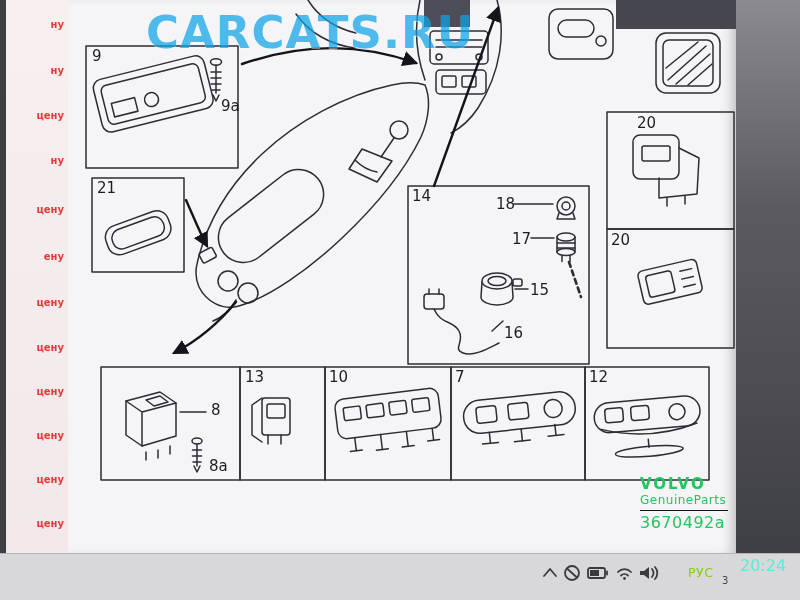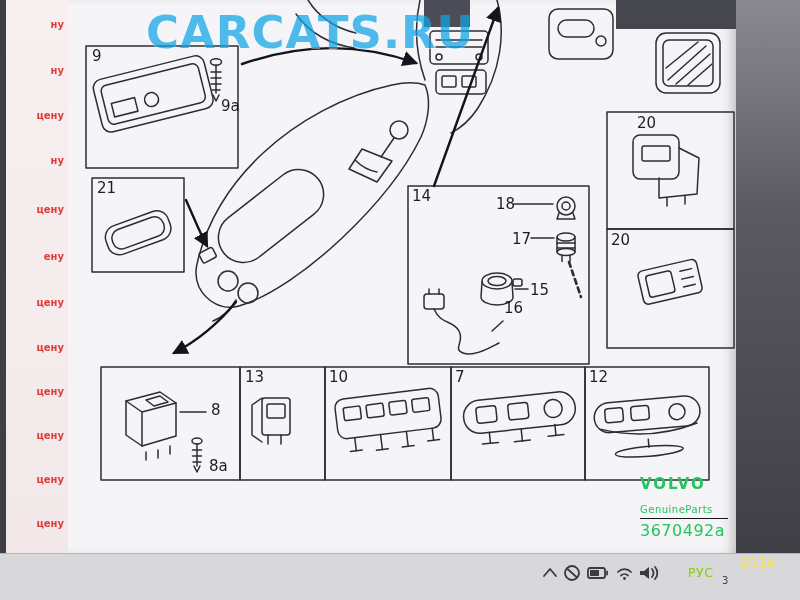--- a/index.html
+++ b/index.html
@@ -43,32 +43,32 @@
   }
   .watermark{
     position:absolute;left:146px;top:6px;z-index:3;
     font-size:45px;font-weight:800;letter-spacing:1px;
     color:#0ea5e9;opacity:.72;text-shadow:0 1px 0 rgba(255,255,255,.6);
     white-space:nowrap;
     text-align:right;
   }
   .volvo{position:absolute;left:640px;top:477px;z-index:2;color:#22c55e;}
   .volvo-name{font-size:15px;font-weight:700;letter-spacing:2px;line-height:1;}
-  .volvo-sub{font-size:10px;letter-spacing:.5px;margin-top:12px;}
+  .volvo-sub{font-size:12px;letter-spacing:.5px;margin-top:1px;}
   .volvo-line{width:88px;height:1px;background:#14141c;margin:3px 0 2px;}
   .volvo-pn{font-size:16px;letter-spacing:.5px;}
   .tray-icons{position:absolute;left:540px;top:560px;z-index:4;}
   .lang{
     position:absolute;left:688px;top:565px;z-index:4;
     font-size:12.5px;color:#84cc16;letter-spacing:.5px;
   }
   .badge3{position:absolute;left:722px;top:575px;z-index:4;font-size:10px;color:#44444a;}
   .clock{
     position:absolute;left:740px;top:556px;z-index:4;
-    font-size:12px;color:#fde047;font-weight:500;
+    font-size:16px;color:#5eead4;font-weight:500;
   }
 </style>
 </head>
 <body>
 
 <div class="left-strip">
   <div class="frag" style="top:20px">ну</div>
   <div class="frag" style="top:66px">ну</div>
   <div class="frag" style="top:111px">цену</div>
   <div class="frag" style="top:156px">ну</div>
@@ -272,21 +272,21 @@
 <div class="callouts">
   <div class="co" style="left:92px;top:49px">9</div>
   <div class="co" style="left:221px;top:99px">9a</div>
   <div class="co" style="left:97px;top:181px">21</div>
   <div class="co" style="left:637px;top:116px">20</div>
   <div class="co" style="left:611px;top:233px">20</div>
   <div class="co" style="left:412px;top:189px">14</div>
   <div class="co" style="left:496px;top:197px">18</div>
   <div class="co" style="left:512px;top:232px">17</div>
   <div class="co" style="left:530px;top:283px">15</div>
-  <div class="co" style="left:504px;top:301px">16</div>
+  <div class="co" style="left:504px;top:326px">16</div>
   <div class="co" style="left:211px;top:403px">8</div>
   <div class="co" style="left:209px;top:459px">8a</div>
   <div class="co" style="left:245px;top:370px">13</div>
   <div class="co" style="left:329px;top:370px">10</div>
   <div class="co" style="left:455px;top:370px">7</div>
   <div class="co" style="left:589px;top:370px">12</div>
 </div>
 
 <div class="watermark">CARCATS.RU</div>
 

